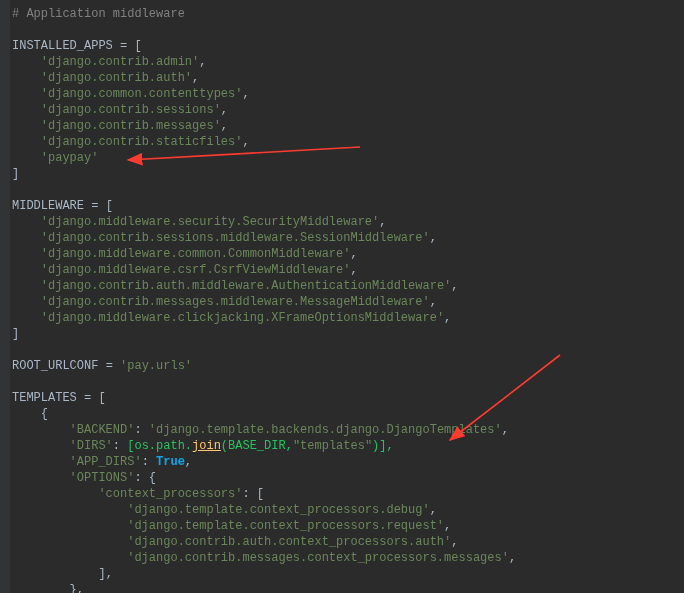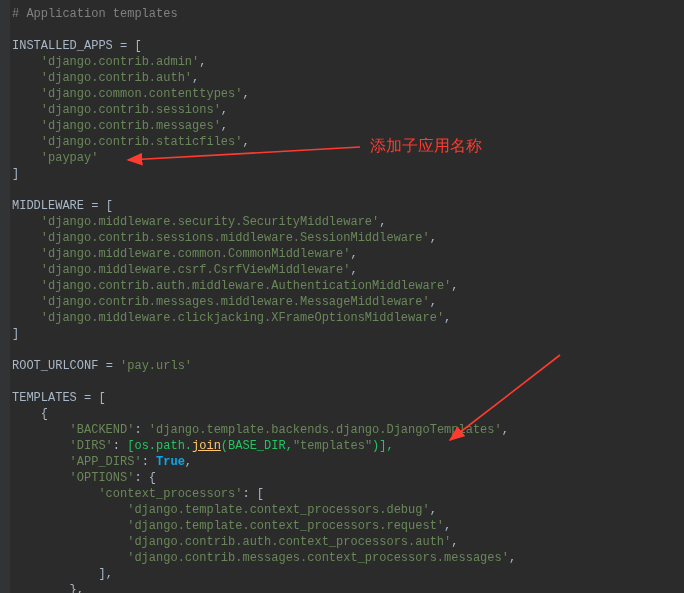--- a/index.html
+++ b/index.html
@@ -59,21 +59,21 @@
     height: 593px;
     pointer-events: none;
   }
 </style>
 </head>
 <body>
 
 <div class="editor">
   <div class="gutter"></div>
 
-  <div class="code"><span class="c-comment"># Application templates</span>
+  <div class="code"><span class="c-comment"># Application middleware</span>
 
 <span class="c-var">INSTALLED_APPS</span> <span class="c-op">=</span> <span class="c-punc">[</span>
     <span class="c-str">'django.contrib.admin'</span><span class="c-punc">,</span>
     <span class="c-str">'django.contrib.auth'</span><span class="c-punc">,</span>
     <span class="c-str">'django.common.contenttypes'</span><span class="c-punc">,</span>
     <span class="c-str">'django.contrib.sessions'</span><span class="c-punc">,</span>
     <span class="c-str">'django.contrib.messages'</span><span class="c-punc">,</span>
     <span class="c-str">'django.contrib.staticfiles'</span><span class="c-punc">,</span>
     <span class="c-str">'paypay'</span>
 <span class="c-punc">]</span>
@@ -109,14 +109,13 @@
       <marker id="arrowhead" markerWidth="10" markerHeight="8" refX="9" refY="4" orient="auto">
         <polygon points="0 0, 10 4, 0 8" fill="#ff3b30"></polygon>
       </marker>
     </defs>
 
     <line x1="360" y1="147" x2="128" y2="160" stroke="#ff3b30" stroke-width="1.6" marker-end="url(#arrowhead)"></line>
 
     <line x1="560" y1="355" x2="450" y2="440" stroke="#ff3b30" stroke-width="1.6" marker-end="url(#arrowhead)"></line>
   </svg>
 
-  <div class="annotation" style="left:370px; top:136px;">添加子应用名称</div>
 </div>
 
 </body></html>

